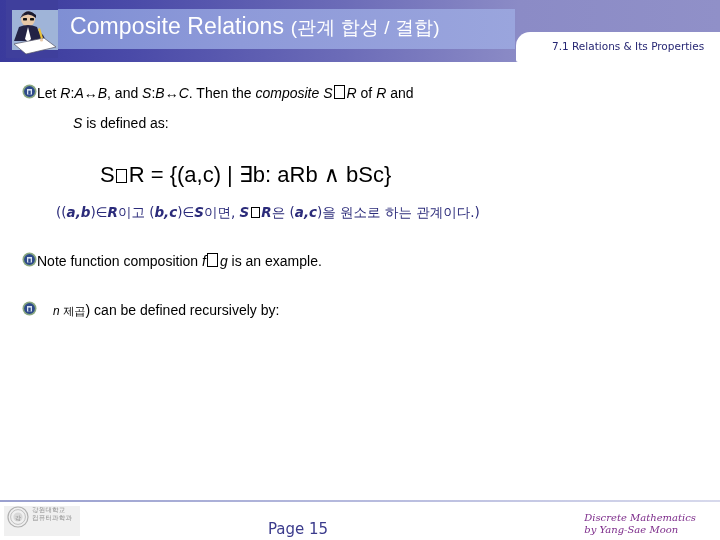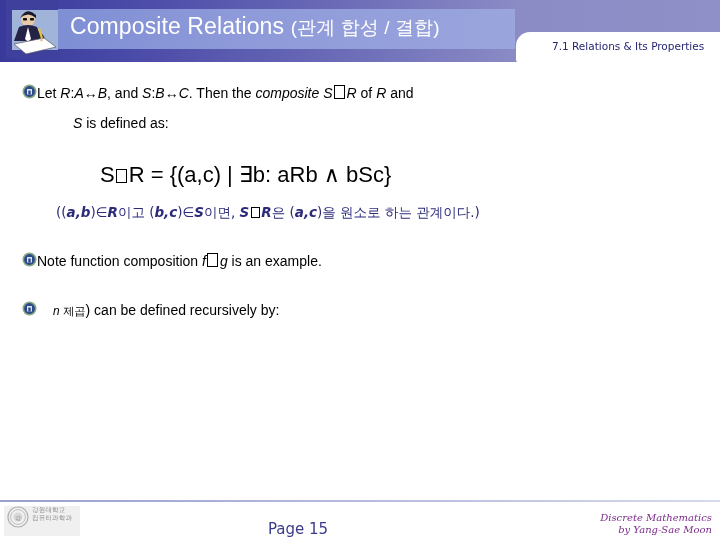--- a/index.html
+++ b/index.html
@@ -179,22 +179,22 @@
     position: absolute;
     left: 0; top: 20px;
     width: 596px;
     text-align: center;
     color: #3b3b8c;
     font-size: 15px;
     font-family: "DejaVu Sans", sans-serif;
   }
   .credit {
     position: absolute;
-    right: 8px; top: 12px;
-    text-align: right;
+    right: 24px; top: 12px;
+    text-align: left;
     color: #7c2b8a;
     font-size: 10px;
     line-height: 12px;
     font-style: italic;
     font-family: "DejaVu Serif", serif;
     white-space: nowrap;
   }
 </style>
 </head>
 <body>

